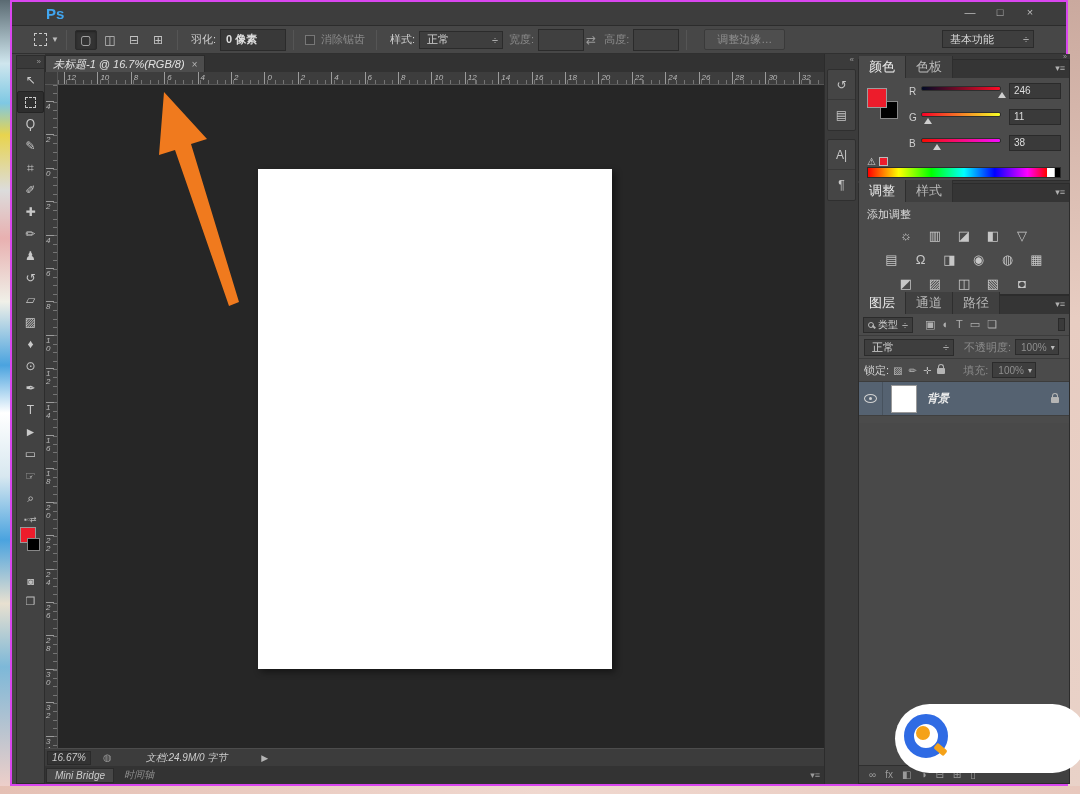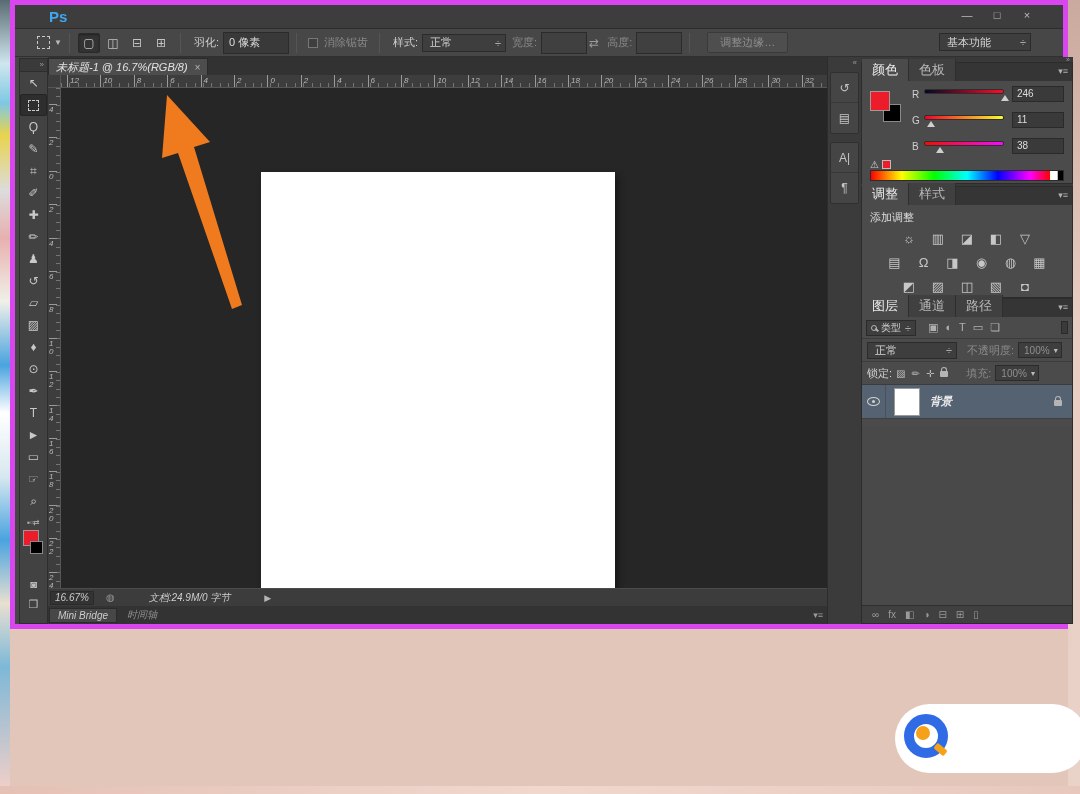--- a/index.html
+++ b/index.html
@@ -9,22 +9,22 @@
   .desk-left { position:absolute; left:0; top:0; width:10px; height:794px;
     background:linear-gradient(to bottom,#5a6a72 0%,#cfe6ee 8%,#7ec8e3 13%,#e8d44d 17%,#dcdcdc 24%,
       #e8b0b0 30%,#f0f0e8 38%,#4aa3df 46%,#ffffff 52%,#d8e8f0 60%,#4aa3df 68%,#e8e0d0 76%,
       #7db8d8 84%,#f5d0c8 100%); }
   .desk-right { position:absolute; right:0; top:0; width:12px; height:794px;
     background:linear-gradient(to bottom,#caa99e,#e8cdc2 40%,#e9d2c8); }
   .desk-bottom { position:absolute; left:0; bottom:0; width:1080px; height:8px;
     background:linear-gradient(to right,#e5c0b4,#f0d8cf 50%,#e8c8bd); }
 
   
-  .win { position:absolute; left:10px; top:0; width:1058px; height:629px;
-    background:#464646; border:5px solid #d946ef; color:#d4d4d4; font-size:12px; }
+  .win { position:absolute; left:10px; top:0; width:1058px; height:786px;
+    background:#464646; border:2px solid #d946ef; color:#d4d4d4; font-size:12px; }
 
   
   .titlebar { position:absolute; left:0; top:0; right:0; height:24px; background:#3d3d3d;
     display:flex; align-items:center; border-bottom:1px solid #2c2c2c; }
   .ps-logo { margin-left:34px; font-weight:bold; font-size:15px; letter-spacing:0; }
   .menus { display:flex; margin-left:22px; }
   .menu-item { padding:0 12px; font-size:12px; color:#d6d6d6; cursor:default; }
   .winctl { position:absolute; right:26px; top:3px; display:flex; gap:10px; }
   .winctl span { width:20px; height:16px; text-align:center; line-height:15px; color:#bdbdbd;
     font-size:11px; }
@@ -35,21 +35,21 @@
   .opt-sep { width:1px; height:20px; background:#3a3a3a; border-right:1px solid #555; margin:0 7px; }
   .tool-preset { margin-left:22px; display:flex; align-items:center; gap:4px; }
   .dashed-sq { width:13px; height:13px; border:1px dashed #c9c9c9; display:inline-block; }
   .caret { color:#bbb; font-size:8px; }
   .mode-btn { width:22px; height:20px; display:inline-flex; align-items:center; justify-content:center;
     color:#c3c3c3; font-size:12px; border-radius:2px; margin:0 1px; }
   .mode-btn.active { background:#333; border:1px solid #2a2a2a; box-shadow:inset 0 1px 2px #222; }
   .opt-label { color:#cfcfcf; margin:0 4px 0 6px; }
   .opt-label.dim, .dim { color:#8a8a8a; }
   .opt-input { background:#393939; border:1px solid #2b2b2b; height:17px; min-width:66px;
-    color:#ddd; padding:10px 5px; display:inline-flex; align-items:center; }
+    color:#ddd; padding:10px 5px; display:inline-flex; align-items:center;font-weight:bold; }
   .opt-input.small { min-width:46px; }
   .opt-input.empty { background:#404040; }
   .checkbox { width:10px; height:10px; border:1px solid #777; background:#3e3e3e; display:inline-block;
     margin-left:4px; }
   .select { background:#3e3e3e; border:1px solid #2b2b2b; height:18px; display:inline-flex;
     align-items:center; padding:0 4px 0 7px; gap:8px;justify-content:center; }
   .spin { color:#aaa; font-size:11px; }
   .link-icon { color:#9a9a9a; margin:0 2px; font-size:12px; }
   .refine-btn { background:#4e4e4e; border:1px solid #3a3a3a; border-radius:2px; color:#8f8f8f;
     padding:2px 12px; margin-left:10px; }

